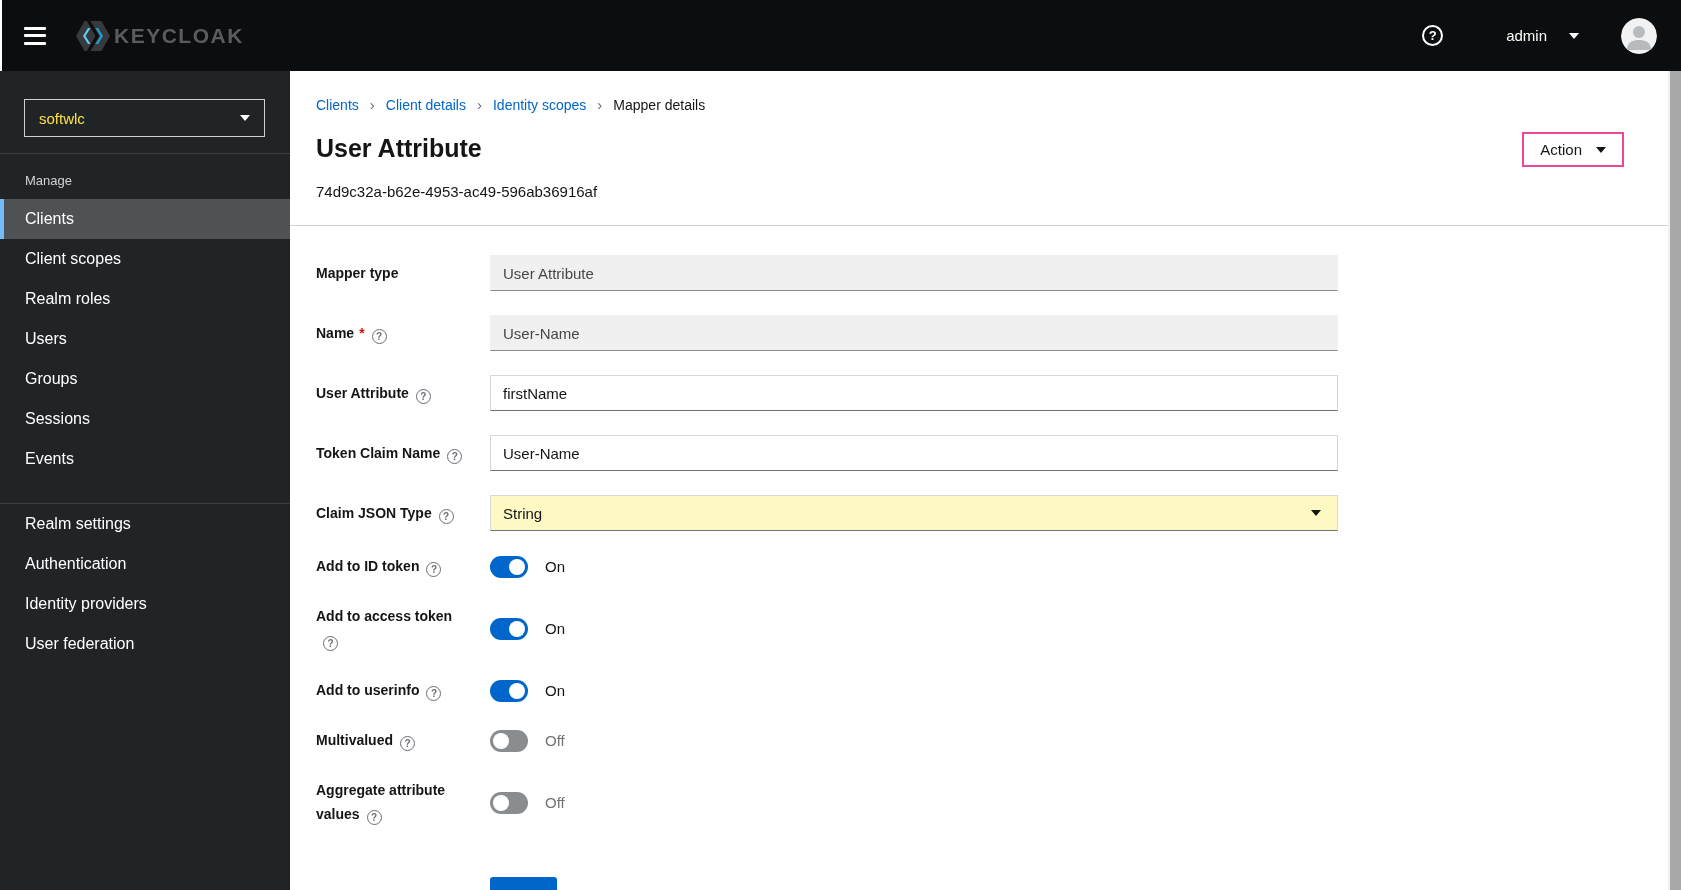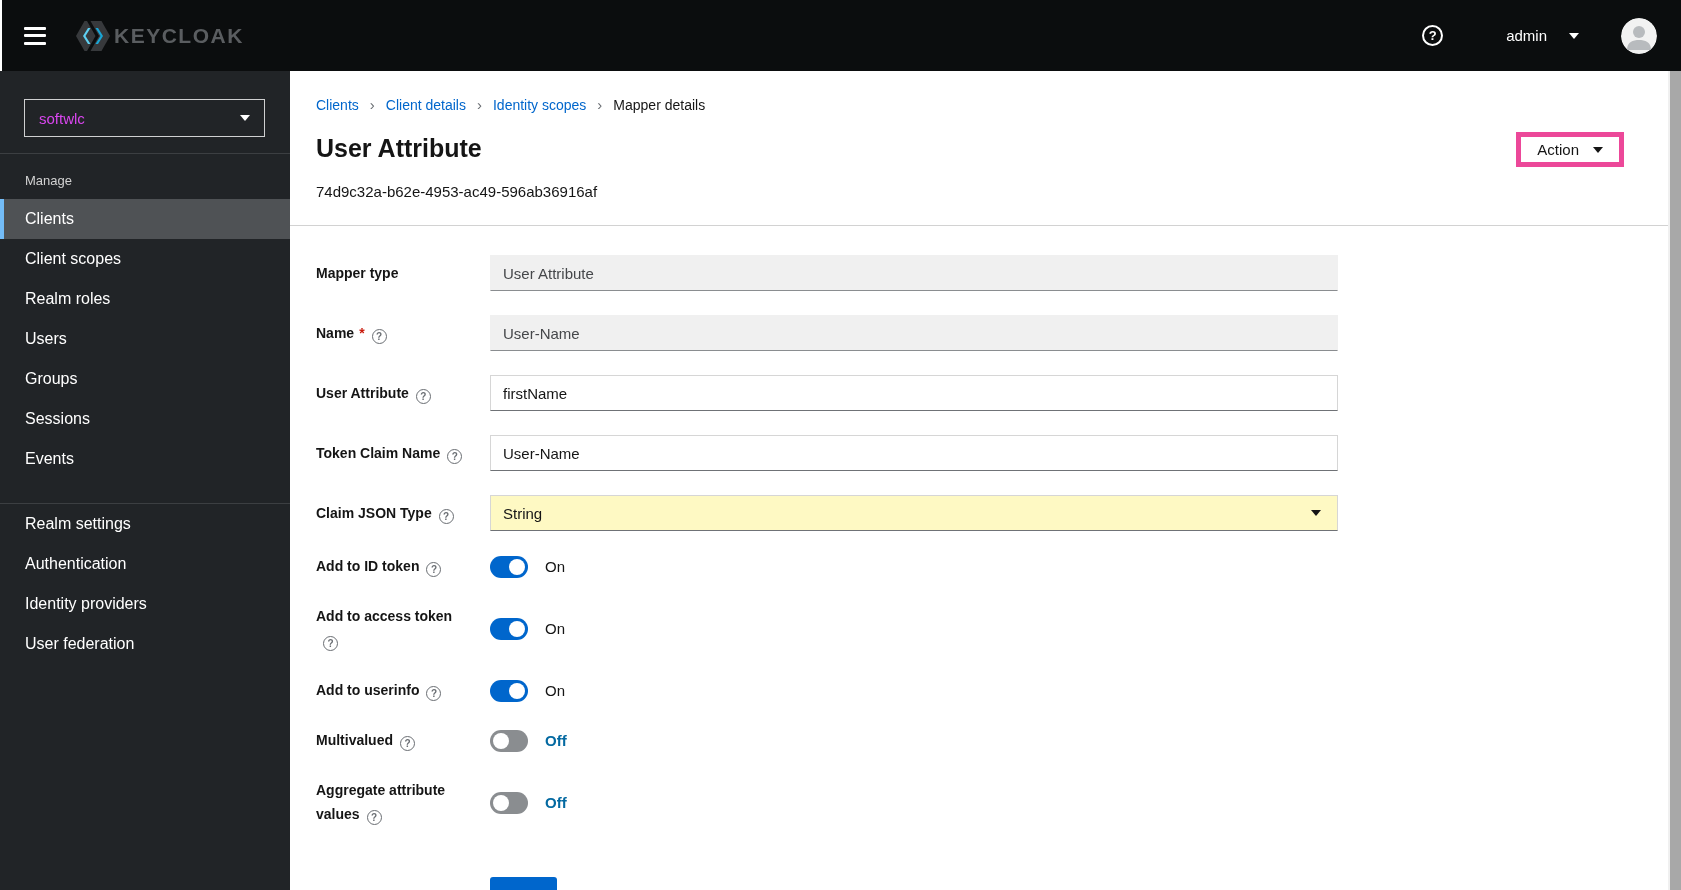--- a/index.html
+++ b/index.html
@@ -35,21 +35,21 @@
   }
   .avatar { width: 36px; height: 36px; margin-left: 42px; border-radius: 50%; overflow: hidden; cursor: pointer; }
 
   
   .sidebar {
     position: absolute; left: 0; top: 71px; width: 290px; bottom: 0;
     background: var(--sidebar-bg, #212427);
   }
   .realm-selector {
     margin: 28px 0 16px 24px; width: 241px; height: 38px;
-    border: 1px solid #cfd0d1; color: #d946ef; font-size: 15px;
+    border: 1px solid #cfd0d1; color: #fde047; font-size: 15px;
     display: flex; align-items: center; padding: 0 14px; cursor: pointer;
   }
   .realm-selector .caret-down { margin-left: auto; }
   .side-rule { height: 1px; background: #3c3f42; margin-top: 14px; }
   .nav-section-title {
     color: #d2d2d2; font-size: 13px; padding: 19px 0 11px 25px;
   }
   .nav-item {
     height: 40px; display: flex; align-items: center; padding-left: 25px;
     color: #ffffff; font-size: 16px; cursor: pointer; position: relative;
@@ -69,21 +69,21 @@
   .content { position: absolute; left: 290px; top: 71px; right: 13px; bottom: 0; background: #ffffff; }
   .page-head { padding: 26px 0 0 26px; position: relative; }
   .breadcrumb { display: flex; align-items: center; font-size: 14px; height: 16px; }
   .breadcrumb a { color: var(--link, #0066cc); text-decoration: none; cursor: pointer; }
   .crumb-sep { color: #6a6e73; margin: 0 11px; font-size: 15px; line-height: 14px; }
   .crumb-current { color: #151515; }
   .page-title { margin-top: 20px; font-size: 25px; font-weight: bold; line-height: 30px; color: #151515; }
   .page-subtitle { margin-top: 20px; font-size: 15px; line-height: 18px; color: #151515; }
   .action-btn {
     position: absolute; top: 61px; right: 44px; height: 35px;
-    background: #ffffff; border: 5px solid #ec4899;
+    background: #ffffff; border: 2px solid #ec4899;
     display: flex; align-items: center; padding: 0 16px; gap: 14px;
     font-size: 15px; color: #151515; cursor: pointer;
   }
   .action-btn .caret-down { border-top-color: #151515; margin-left: 0; }
   .rule { height: 1px; background: #d2d2d2; margin-top: 24px; }
 
   
   .form { padding: 29px 0 0 26px; }
   .form-row { display: flex; margin-bottom: 24px; }
   .form-row.input-row { align-items: center; }
@@ -118,21 +118,21 @@
   .select-box .caret-down { border-top-color: #151515; margin-left: auto; }
   .switch-wrap { display: flex; align-items: center; }
   .switch { width: 38px; height: 22px; border-radius: 11px; position: relative; cursor: pointer; }
   .switch.on { background: var(--toggle-on, #0066cc); }
   .switch.off { background: var(--toggle-off, #8a8d90); }
   .switch .knob { position: absolute; top: 3px; width: 16px; height: 16px; border-radius: 50%; background: #ffffff; }
   .switch.on .knob { right: 3px; }
   .switch.off .knob { left: 3px; }
   .switch-state { margin-left: 17px; font-size: 15px; line-height: 22px; }
   .switch-state.on { color: #151515; }
-  .switch-state.off { color: #0369a1; font-weight: bold; }
+  .switch-state.off { color: #737373; }
 
   .form-actions { display: flex; align-items: center; margin-top: 51px; padding-left: 174px; }
   .save-btn {
     width: 67px; height: 36px; background: var(--primary, #0066cc); color: #ffffff;
     border: none; border-radius: 3px; font-size: 15px; font-family: "Liberation Sans", sans-serif;
     cursor: pointer;
   }
   .cancel-link { margin-left: 33px; color: var(--link, #0066cc); font-size: 15px; text-decoration: none; cursor: pointer; }
 </style>
 </head>

